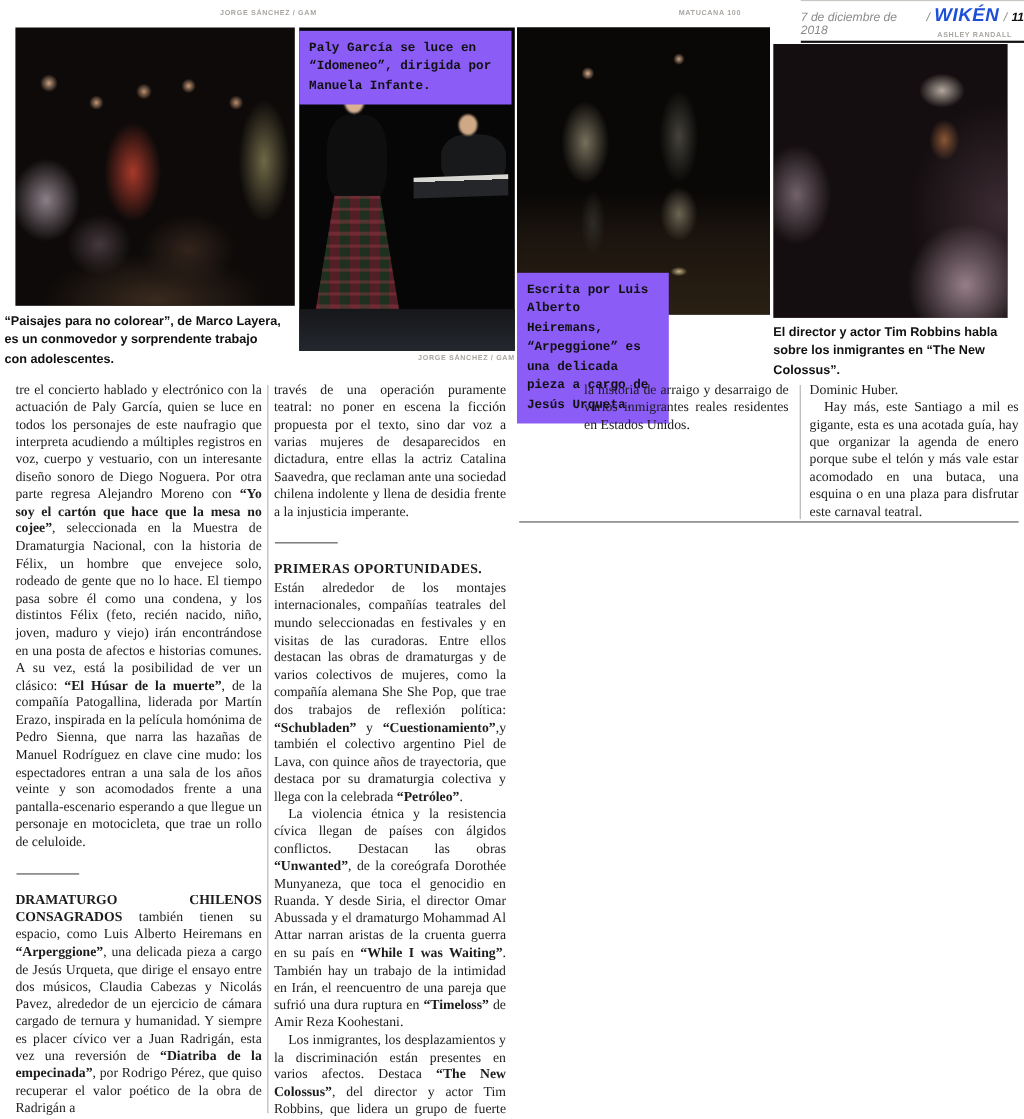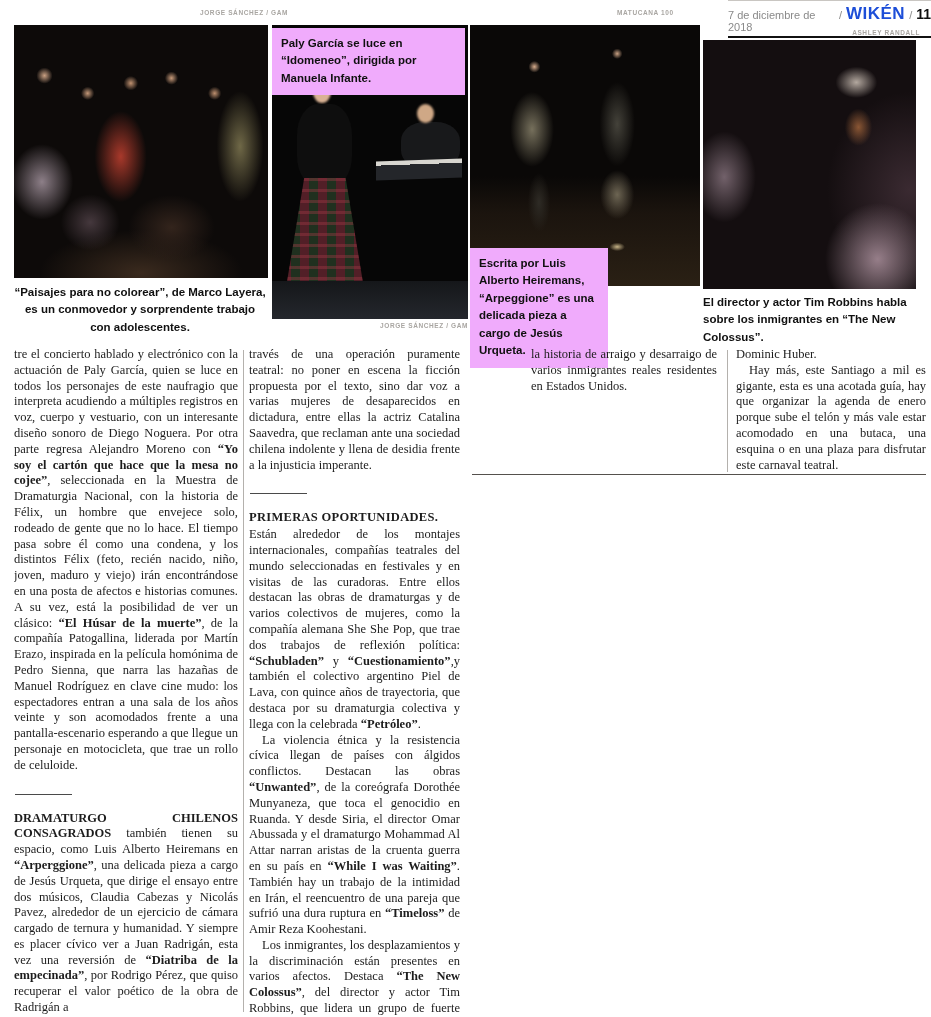--- a/index.html
+++ b/index.html
@@ -14,26 +14,26 @@
     font-size:6.5px;letter-spacing:.6px;color:#a9a6a2;font-weight:bold;
     text-transform:uppercase;white-space:nowrap;
   }
   .masthead{
     position:absolute;left:728px;top:0;width:203px;height:24px;
     font-family:"Liberation Sans",sans-serif;
     border-top:1px solid #c9c6c2;padding-top:3px;box-sizing:border-box;
   }
   .masthead-inner{
     display:flex;align-items:baseline;justify-content:center;gap:4px;
-    border-bottom:2.5px solid #111;padding-bottom:3px;
+    border-bottom:2.5px solid #111;padding-bottom:3px;font-style:italic;
   }
   .mh-date{font-size:11px;color:#8a8a8a;}
   .mh-slash{font-size:11px;color:#8a8a8a;}
   .mh-logo{font-size:17px;font-weight:800;color:#1d4ed8;letter-spacing:.5px;text-transform:uppercase;}
-  .mh-page{font-size:14px;font-weight:800;color:#0d0d0d;}
+  .mh-page{font-size:11px;font-weight:800;color:#0d0d0d;}
   
   .ph{position:absolute;background-color:#0b0a09;overflow:hidden;}
   .ph1{
     background-color:#0d0a09;
     background-image:
       radial-gradient(circle 13px at 12% 20%, #caa183 0%, transparent 62%),
       radial-gradient(circle 11px at 29% 27%, #c49878 0%, transparent 60%),
       radial-gradient(circle 12px at 46% 23%, #bf9170 0%, transparent 60%),
       radial-gradient(circle 11px at 62% 21%, #c79a79 0%, transparent 60%),
       radial-gradient(circle 11px at 79% 27%, #bd8f6e 0%, transparent 60%),
@@ -79,21 +79,21 @@
       radial-gradient(ellipse 32px 24px at 72% 17%, #b3a89f 0%, transparent 65%),
       radial-gradient(ellipse 22px 30px at 73% 35%, #8a5634 0%, transparent 62%),
       radial-gradient(ellipse 75px 80px at 82% 88%, #967e89 0%, transparent 70%),
       radial-gradient(ellipse 110px 130px at 97% 60%, #3a2a31 0%, transparent 75%);
   }
   
   .caption{
     position:absolute;font-family:"Liberation Sans",sans-serif;
     font-weight:bold;font-size:11.5px;line-height:1.52;color:#101010;
   }
-  .capbox{background:#f0abfc;padding:7px 9px 8px 9px;box-sizing:border-box;}
+  .capbox{background:#8b5cf6;padding:7px 9px 8px 9px;box-sizing:border-box;font-family:Liberation Mono, monospace;}
   
   .vrule{position:absolute;width:1px;background:#b4b1ad;}
   .hrule{position:absolute;height:1px;background:#55514d;}
   
   .col{
     position:absolute;font-size:12.5px;line-height:15.8px;
     text-align:justify;hyphens:auto;-webkit-hyphens:auto;overflow:hidden;
   }
   .col p{margin:0;}
   .col p.indent{text-indent:13px;}
@@ -130,21 +130,21 @@
   <div class="p2-kb"></div>
   <div class="p2-floor"></div>
 </div>
 
 <div class="ph ph3" style="left:470px;top:25px;width:230px;height:261px;"></div>
 
 <div class="ph ph4" style="left:703px;top:40px;width:213px;height:249px;"></div>
 
 <div class="caption capbox" style="left:272px;top:28px;width:193px;">Paly García se luce en “Idomeneo”, dirigida por Manuela Infante.</div>
 <div class="caption capbox" style="left:470px;top:248px;width:138px;">Escrita por Luis Alberto Heiremans, “Arpeggione” es una delicada pieza a cargo de Jesús Urqueta.</div>
-<div class="caption" style="left:14px;top:284px;width:252px;text-align:center;">“Paisajes para no colorear”, de Marco Layera, es un conmovedor y sorprendente trabajo con adolescentes.</div>
+<div class="caption" style="left:4px;top:284px;width:252px;">“Paisajes para no colorear”, de Marco Layera, es un conmovedor y sorprendente trabajo con adolescentes.</div>
 <div class="caption" style="left:703px;top:294px;width:213px;">El director y actor Tim Robbins habla sobre los inmigrantes en “The New Colossus”.</div>
 <div class="credit" style="left:340px;top:322px;width:128px;text-align:right;">JORGE SÁNCHEZ / GAM</div>
 
 <div class="vrule" style="left:243px;top:350px;height:662px;"></div>
 <div class="vrule" style="left:727px;top:350px;height:122px;"></div>
 <div class="hrule" style="left:472px;top:474px;width:454px;"></div>
 
 <div class="col" style="left:14px;top:347px;width:224px;height:668px;">
     <p><span>tre el concierto hablado y electrónico con la actuación de Paly García, quien se luce en todos los personajes de este naufragio que interpreta acudiendo a múltiples registros en voz, cuerpo y vestuario, con un interesante diseño sonoro de Diego Noguera. Por otra parte regresa Alejandro Moreno con </span><span class="b">“Yo soy el cartón que hace que la mesa no cojee”</span><span>, seleccionada en la Muestra de Dramaturgia Nacional, con la historia de Félix, un hombre que envejece solo, rodeado de gente que no lo hace. El tiempo pasa sobre él como una condena, y los distintos Félix (feto, recién nacido, niño, joven, maduro y viejo) irán encontrándose en una posta de afectos e historias comunes. A su vez, está la posibilidad de ver un clásico: </span><span class="b">“El Húsar de la muerte”</span><span>, de la compañía Patogallina, liderada por Martín Erazo, inspirada en la película homónima de Pedro Sienna, que narra las hazañas de Manuel Rodríguez en clave cine mudo: los espectadores entran a una sala de los años veinte y son acomodados frente a una pantalla-escenario esperando a que llegue un personaje en motocicleta, que trae un rollo de celuloide.</span></p>
     <div class="divider"></div>

